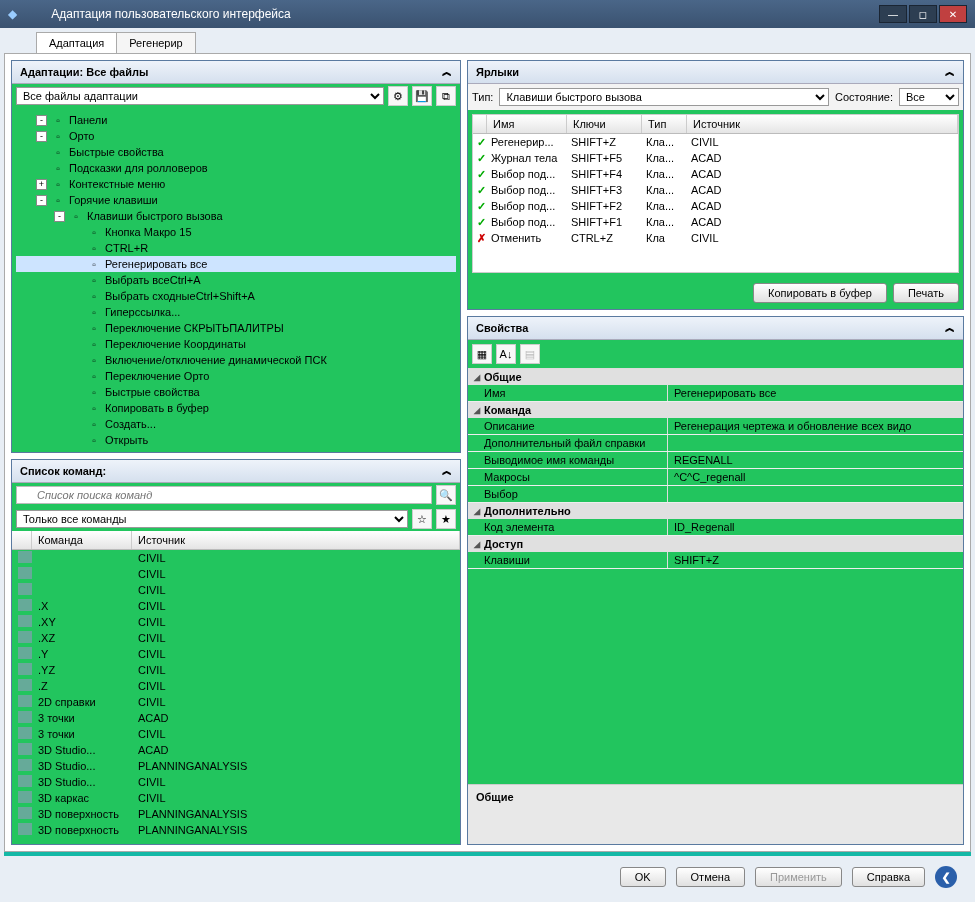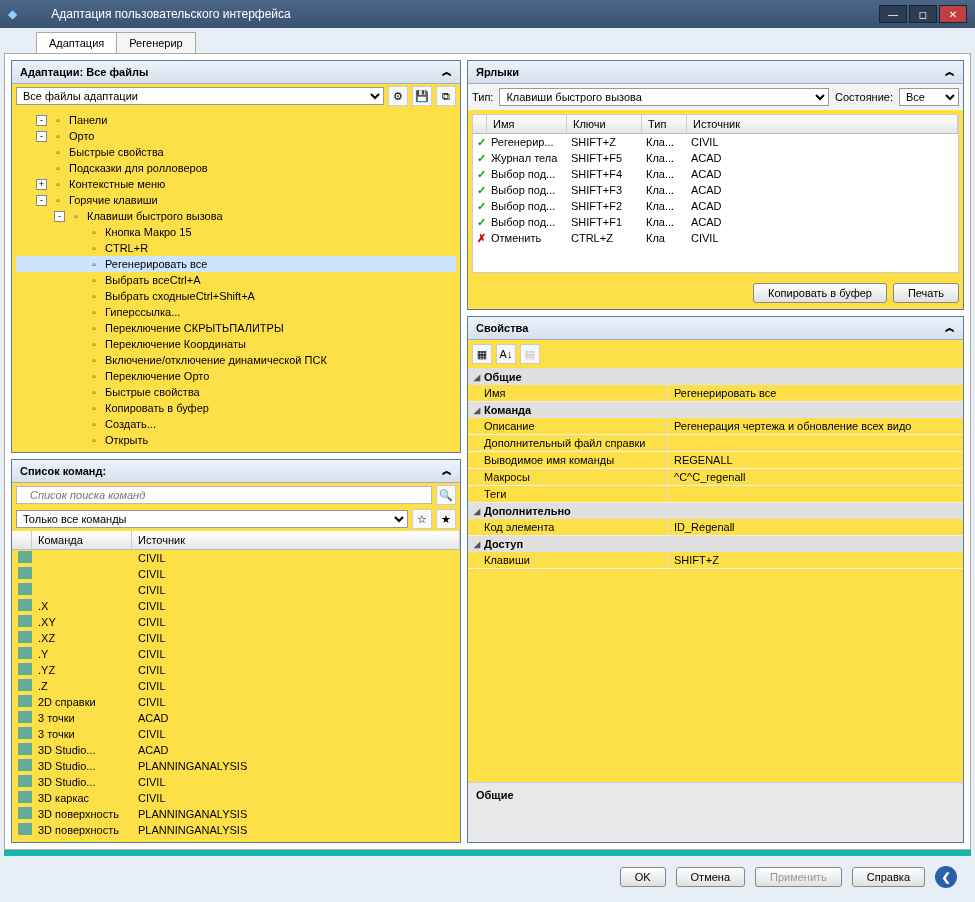--- a/index.html
+++ b/index.html
@@ -10,36 +10,36 @@
 .winbtns { display: flex; gap: 2px; }
 .winbtn { width: 28px; height: 18px; background: #2d3e52; border: 1px solid #1a2533; display: flex; align-items: center; justify-content: center; color: #fff; font-size: 10px; cursor: pointer; }
 .winbtn.close { background: #c04040; }
 .content { flex: 1; display: flex; flex-direction: column; padding: 4px; background: #e8eef5; }
 .tabs { display: flex; padding-left: 32px; }
 .tab { padding: 4px 12px; background: #f5f5f5; border: 1px solid #aaa; border-bottom: none; cursor: pointer; margin-right: -1px; }
 .tab.active { background: #fff; }
 .panels { flex: 1; display: flex; gap: 6px; background: #fff; border: 1px solid #aaa; padding: 6px; overflow: hidden; }
 .leftcol { width: 450px; display: flex; flex-direction: column; gap: 6px; }
 .rightcol { flex: 1; display: flex; flex-direction: column; gap: 6px; }
-.panel { border: 1px solid #5a7aa0; display: flex; flex-direction: column; background: #fde047; }
+.panel { border: 1px solid #5a7aa0; display: flex; flex-direction: column; background: #22c55e; }
 .panel-header { background: linear-gradient(#eef3fa, #d5e0ee); padding: 4px 8px; font-weight: bold; font-size: 11px; display: flex; justify-content: space-between; align-items: center; border-bottom: 1px solid #aab; }
 .chev { font-size: 10px; cursor: pointer; }
 .panel-body { flex: 1; padding: 4px; overflow: auto; }
 .toolbar-row { display: flex; align-items: center; gap: 4px; padding: 2px 4px; }
 select { font-size: 11px; border: 1px solid #999; padding: 1px 2px; background: #fff; }
 .dd-wide { flex: 1; }
 .iconbtn { width: 20px; height: 20px; border: 1px solid #ccc; background: #f8f8f8; display: inline-flex; align-items: center; justify-content: center; cursor: pointer; font-size: 11px; }
 .tree { overflow-y: auto; overflow-x: hidden; height: 330px; }
 .tree-row { display: flex; align-items: center; height: 16px; white-space: nowrap; cursor: pointer; padding-left: 4px; }
 .tree-row.selected { background: #cde4ff; }
 .exp { width: 11px; height: 11px; border: 1px solid #888; text-align: center; line-height: 9px; font-size: 9px; margin-right: 3px; background: #fff; }
 .exp.empty { border: none; background: transparent; }
 .ticon { width: 16px; height: 14px; margin-right: 3px; display: inline-flex; align-items: center; justify-content: center; font-size: 10px; }
 .search-row { display: flex; align-items: center; gap: 4px; padding: 2px 4px; }
-.search-input { flex: 1; border: 1px solid #bbb; padding: 2px 13px; font-size: 11px; font-style: italic; color: #aaa; }
+.search-input { flex: 1; border: 1px solid #bbb; padding: 2px 20px; font-size: 11px; font-style: italic; color: #aaa; }
 .cmdgrid { flex: 1; overflow-y: auto; height: 280px; }
 .grid-header { display: flex; background: linear-gradient(#fff, #e5e5e5); border-bottom: 1px solid #bbb; position: sticky; top: 0; }
 .gh { padding: 3px 6px; border-right: 1px solid #ccc; font-weight: normal; }
 .grid-row { display: flex; height: 16px; align-items: center; cursor: pointer; }
 .gc { padding: 0 6px; overflow: hidden; white-space: nowrap; }
 .shortcuts-body { display: flex; flex-direction: column; }
 .filter-row { display: flex; align-items: center; gap: 6px; padding: 4px; background: #f3f3f3; }
 .lbl { font-size: 11px; }
 .shortgrid { flex: 1; border: 1px solid #ccc; background: #fff; }
 .short-head { display: flex; background: linear-gradient(#fff, #e5e5e5); border-bottom: 1px solid #bbb; }
@@ -52,21 +52,21 @@
 .btn { padding: 3px 14px; border: 1px solid #888; background: linear-gradient(#fff, #e0e0e0); cursor: pointer; font-size: 11px; border-radius: 3px; }
 .btn.disabled { color: #999; }
 .props-tb { display: flex; gap: 4px; padding: 4px; border-bottom: 1px solid #ddd; }
 .propgrid { flex: 1; overflow-y: auto; }
 .prop-cat { background: #e0e0e0; padding: 2px 6px; font-weight: bold; display: flex; align-items: center; }
 .prop-cat .tri { width: 10px; font-size: 8px; color: #555; }
 .prop-row { display: flex; border-bottom: 1px solid #eee; }
 .prop-name { width: 200px; padding: 2px 16px; border-right: 1px solid #ddd; }
 .prop-val { flex: 1; padding: 2px 6px; }
 .props-footer { background: #e8e8e8; padding: 6px 8px; border-top: 1px solid #ccc; font-weight: bold; height: 60px; }
-.dlg-footer { display: flex; justify-content: flex-end; align-items: center; gap: 10px; padding: 10px 14px; background: #e8eef5; border-top: 6px solid #14b8a6; }
+.dlg-footer { display: flex; justify-content: flex-end; align-items: center; gap: 10px; padding: 10px 14px; background: #e8eef5; border-top: 4px solid #14b8a6; }
 .help-icon { width: 22px; height: 22px; border-radius: 11px; background: #2a5faa; color: #fff; display: flex; align-items: center; justify-content: center; font-weight: bold; }
 .c-icon { width: 16px; height: 16px; }
 </style>
 </head>
 <body>
 
 <div class="window">
   <div class="titlebar">
     <span style="margin-right:6px;color:#9cf">◆</span>
     <span class="titlebar-text">Адаптация пользовательского интерфейса</span>
@@ -440,21 +440,21 @@
               </div>
               <div class="prop-row">
                 <div class="prop-name">Выводимое имя команды</div>
                 <div class="prop-val">REGENALL</div>
               </div>
               <div class="prop-row">
                 <div class="prop-name">Макросы</div>
                 <div class="prop-val">^C^C_regenall</div>
               </div>
               <div class="prop-row">
-                <div class="prop-name">Теги</div>
+                <div class="prop-name">Выбор</div>
                 <div class="prop-val"></div>
               </div>
               <div class="prop-cat">
                 <span class="tri">◢</span>
                 <span>Дополнительно</span>
               </div>
               <div class="prop-row">
                 <div class="prop-name">Код элемента</div>
                 <div class="prop-val">ID_Regenall</div>
               </div>

